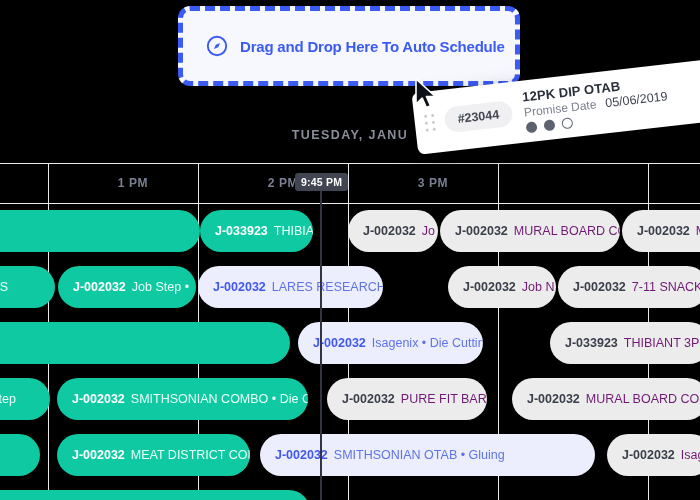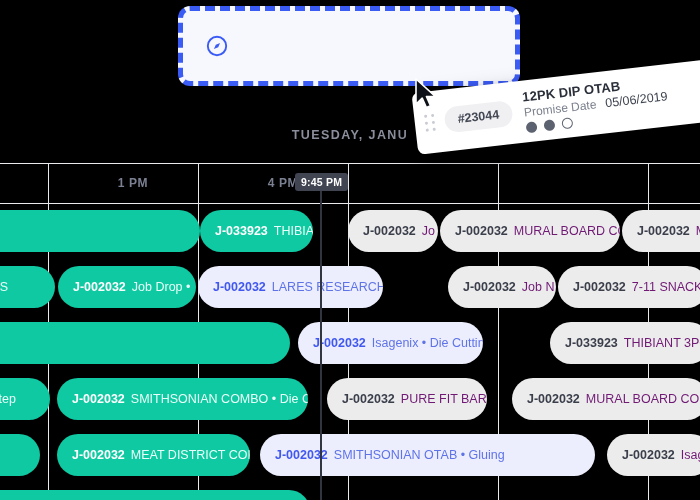--- a/index.html
+++ b/index.html
@@ -116,21 +116,22 @@
   #cursor { position: absolute; left: 414px; top: 78px; z-index: 70; }
 </style>
 </head>
 <body>
 
 <div id="stage">
 
   <div id="timeline">
     <div id="hour-header">
         <div class="hcell" style="left: 48px; width: 150px;">1 PM</div>
-        <div class="hcell" style="left: 198px; width: 150px;">4 PM</div>
+        <div class="hcell" style="left: 198px; width: 150px;">2 PM</div>
+        <div class="hcell" style="left: 348px; width: 150px;">3 PM</div>
       </div>
     <div id="grid">
         <div class="vline" style="left: 48px;"></div>
         <div class="vline" style="left: 198px;"></div>
         <div class="vline" style="left: 348px;"></div>
         <div class="vline" style="left: 498px;"></div>
         <div class="vline" style="left: 648px;"></div>
         <div class="hline" style="top: 0px;"></div>
         <div class="hline" style="top: 40px;"></div>
       </div>
@@ -153,21 +154,21 @@
             <span class="jid">J-002032</span>
             <span class="jname">M</span>
           </div>
         </div>
         <div class="row" style="top: 56px;">
           <div class="blk green" style="left: -60px; width: 115px;">
             <span class="jname">Name • S</span>
           </div>
           <div class="blk green" style="left: 58px; width: 138px;">
             <span class="jid">J-002032</span>
-            <span class="jname">Job Drop •</span>
+            <span class="jname">Job Step •</span>
           </div>
           <div class="blk lav" style="left: 198px; width: 185px;">
             <span class="jid">J-002032</span>
             <span class="jname">LARES RESEARCH  Pr</span>
           </div>
           <div class="blk grey" style="left: 448px; width: 108px;">
             <span class="jid">J-002032</span>
             <span class="jname">Job N</span>
           </div>
           <div class="blk grey" style="left: 558px; width: 150px;">
@@ -230,20 +231,21 @@
   <div id="date-header">TUESDAY, JANU</div>
 
   <div id="dropzone">
     <div class="dz-inner">
       <span class="compass">
         <svg viewBox="0 0 24 24" width="24" height="24" fill="none" stroke="#3b5bf5" stroke-width="1.9">
           <circle cx="12" cy="12" r="9.2"></circle>
           <path d="M15.1 8.9 L13.2 13.2 L8.9 15.1 L10.8 10.8 Z" fill="#3b5bf5" stroke="none"></path>
         </svg>
       </span>
+      <span id="dz-label">Drag and Drop Here To Auto Schedule</span>
     </div>
   </div>
 
   <div id="drag-card">
     <span id="drag-handle">
       <i></i>
         <i></i>
         <i></i>
         <i></i>
         <i></i>

